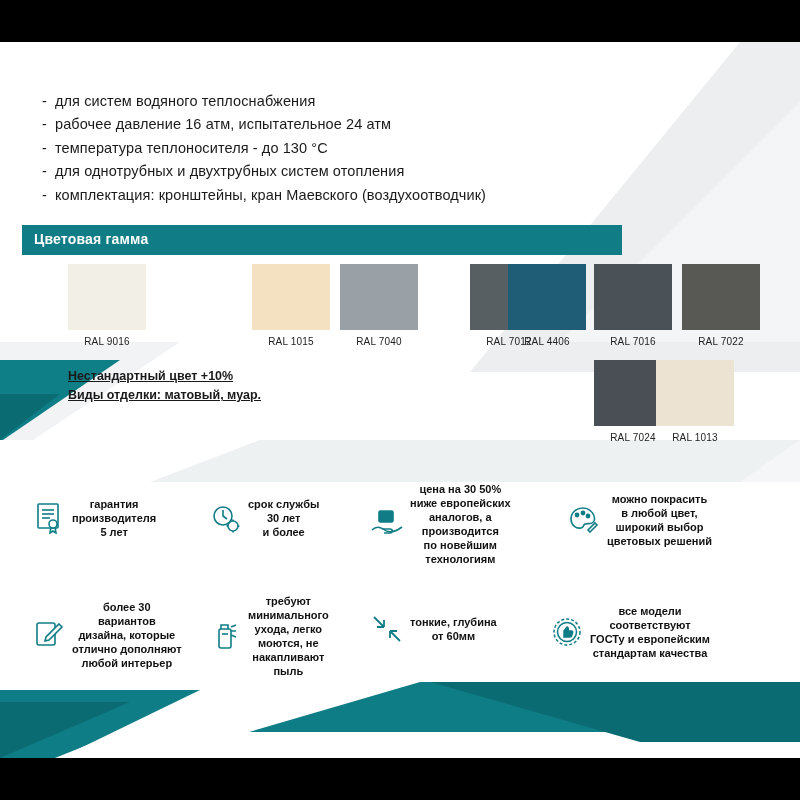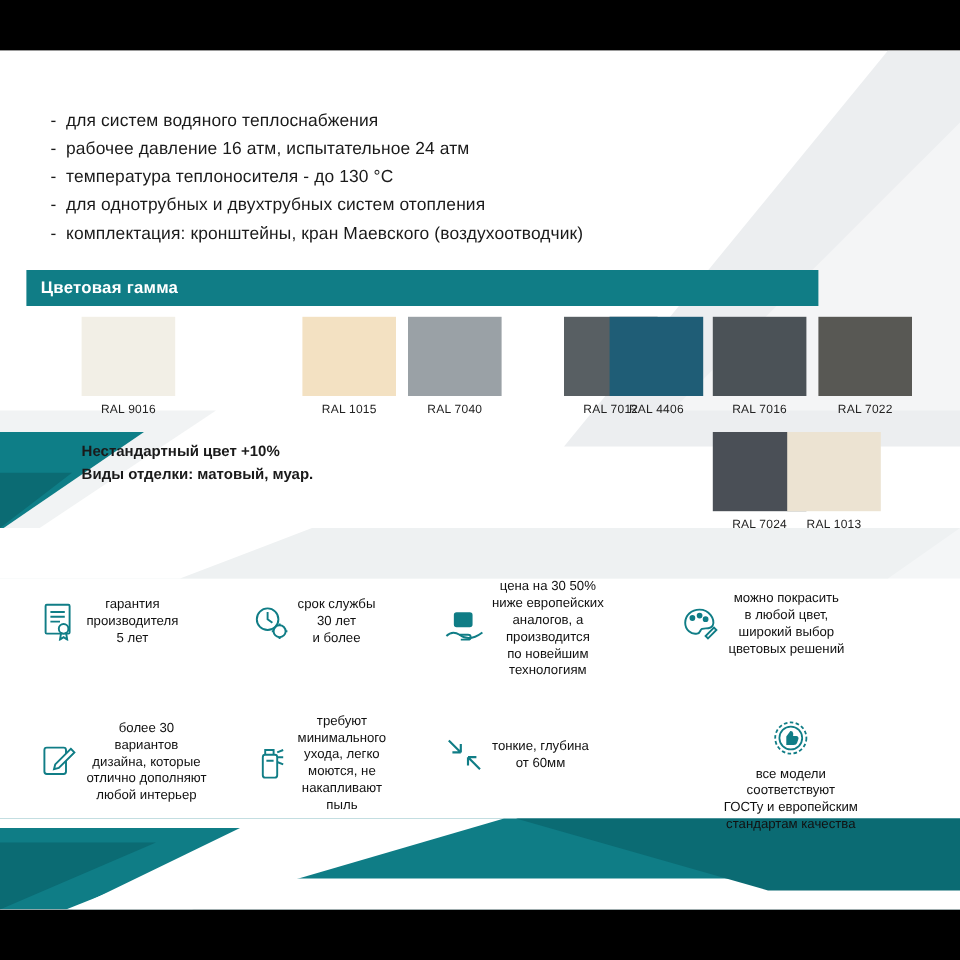--- a/index.html
+++ b/index.html
@@ -55,21 +55,21 @@
     width: 13px;
     flex: 0 0 13px;
     color: #1a1a1a;
   }
 
   
   .gamma-bar {
     position: absolute;
     left: 22px;
     top: 183px;
-    width: 660px;
+    width: 600px;
     height: 30px;
     background: #107d86;
   }
   .gamma-bar-title {
     position: absolute;
     left: 12px;
     top: 6px;
     color: #ffffff;
     font-size: 14px;
     font-weight: bold;
@@ -95,20 +95,21 @@
 
   
   .notes {
     position: absolute;
     left: 68px;
     top: 325px;
     font-size: 12.5px;
     color: #1a1a1a;
     line-height: 1.55;
     font-weight: bold;
+    text-decoration: underline;
   }
   .notes .n1 { font-weight: bold; }
   .notes .n2 { font-weight: bold; }
 
   
   .icon-grid {
     position: absolute;
     left: 16px;
     top: 410px;
     width: 770px;
@@ -123,21 +124,21 @@
     flex: 0 0 46px;
     display: flex;
     align-items: center;
     justify-content: center;
     color: #107d86;
   }
   .icon-text {
     font-size: 11px;
     color: #111111;
     line-height: 1.28;
-    font-weight: normal;
+    font-weight: bold;
     text-align: center;
   }
   svg.ico { display:block; }
 </style>
 </head>
 <body>
 
 <div class="canvas">
   <div class="sheet">
 
@@ -351,21 +352,21 @@
             <path d="M3 3 L13 13 M13 13 L13 6 M13 13 L6 13"></path>
             <path d="M29 27 L19 17 M19 17 L19 24 M19 17 L26 17"></path>
           </svg>
         </div>
         <div class="icon-text">
           <div>тонкие, глубина</div>
           <div>от 60мм</div>
         </div>
       </div>
 
-      <div class="icon-item" style="left:528px; top:140px; width:230px;flex-direction:column;">
+      <div class="icon-item" style="left:528px; top:152px; width:230px;">
         <div class="icon-box">
           <svg class="ico" width="32" height="32" viewBox="0 0 32 32" fill="none" stroke="#107d86" stroke-width="1.5">
             <circle cx="16" cy="16" r="13" stroke-dasharray="3 2"></circle>
             <circle cx="16" cy="16" r="9.5"></circle>
             <path d="M13 21 L13 15 L16 11 C17.5 11, 17.5 13, 17 15 L20.5 15 C21.5 15, 22 16, 21.5 17 L20.5 20 C20.2 21, 19.5 21, 18.5 21 Z" fill="#107d86" stroke="#107d86"></path>
           </svg>
         </div>
         <div class="icon-text">
           <div>все модели</div>
           <div>соответствуют</div>

